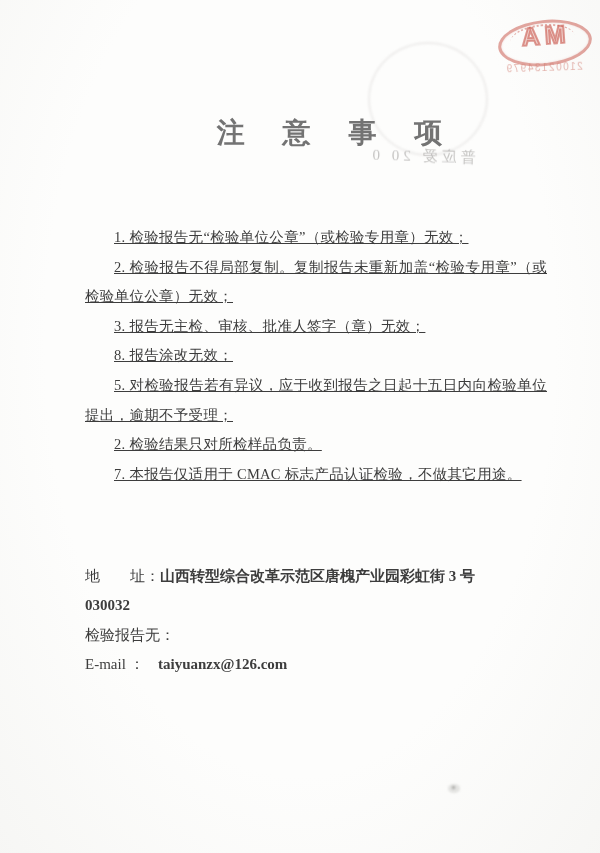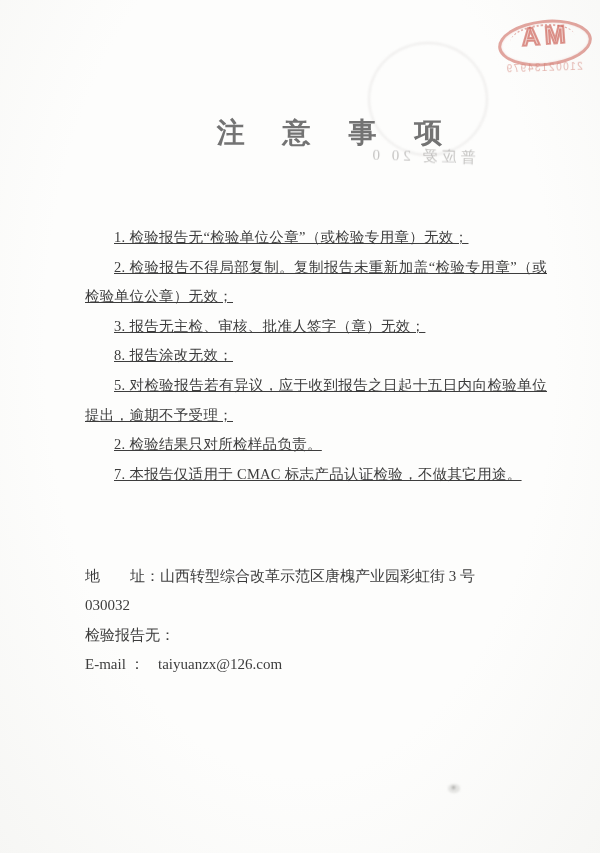--- a/index.html
+++ b/index.html
@@ -154,20 +154,21 @@
   .contact .row {
     display: flex;
     align-items: baseline;
   }
   .contact .label {
     flex: 0 0 73px;
     white-space: pre;
   }
   .contact .value {
     white-space: pre;
+    font-weight: bold;
   }
 
   
   .smudge {
     position: absolute;
     left: 448px;
     top: 784px;
     width: 12px;
     height: 9px;
     background: rgba(165, 165, 162, 0.28);

